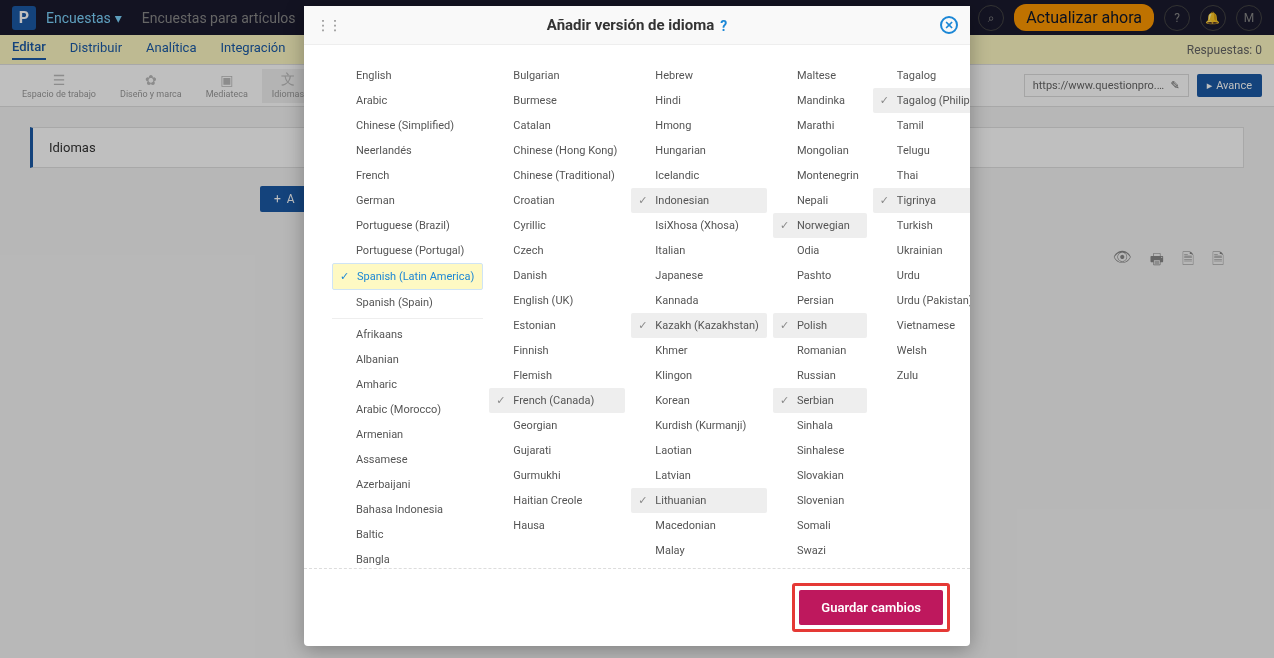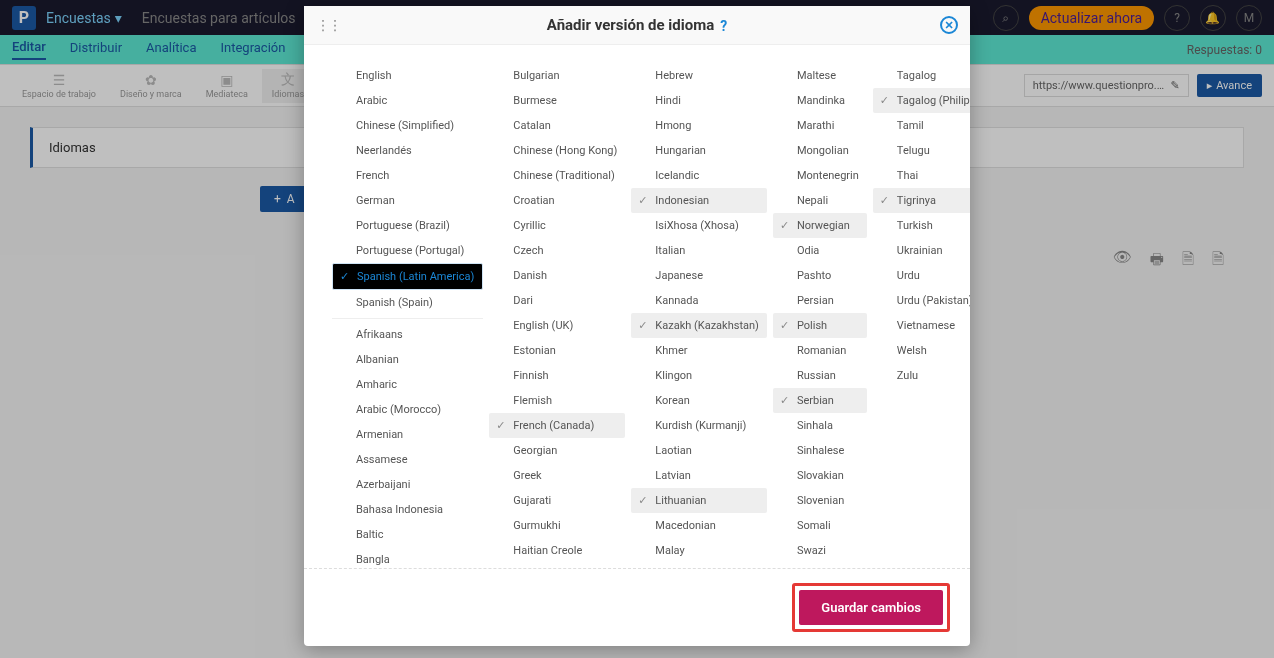--- a/index.html
+++ b/index.html
@@ -5,24 +5,24 @@
 * { margin: 0; padding: 0; box-sizing: border-box; font-family: -apple-system, BlinkMacSystemFont, "Segoe UI", Roboto, Arial, sans-serif; }
 body { background: #f5f5f5; overflow: hidden; width: 1274px; height: 658px; position: relative; }
 
 
 .topbar { height: 35px; background: #1a1a2e; display: flex; align-items: center; padding: 0 12px; }
 .topbar .logo { width: 24px; height: 24px; background: #1b5aa6; border-radius: 3px; display: flex; align-items: center; justify-content: center; color: #fff; font-weight: bold; margin-right: 10px; }
 .topbar .dropdown-label { color: #7dd3fc; font-size: 14px; cursor: pointer; display: flex; align-items: center; gap: 4px; }
 .topbar .secondary-label { color: #888; font-size: 14px; margin-left: 20px; }
 .topbar .right { margin-left: auto; display: flex; align-items: center; gap: 10px; }
 .topbar .icon-btn { width: 26px; height: 26px; border: 1px solid #444; border-radius: 50%; display: flex; align-items: center; justify-content: center; color: #888; cursor: pointer; font-size: 12px; }
-.topbar .upgrade { background: #ff9800; color: #4c1d95; padding: 4px 12px; border-radius: 12px; font-size: 14px; cursor: pointer; }
-
-
-.subnav { height: 30px; background: #5eead4; display: flex; align-items: center; padding: 0 12px; border-bottom: 1px solid #e0e0e0; }
+.topbar .upgrade { background: #ff9800; color: #0f172a; padding: 4px 12px; border-radius: 12px; font-size: 16px; cursor: pointer; }
+
+
+.subnav { height: 30px; background: #fef9c3; display: flex; align-items: center; padding: 0 12px; border-bottom: 1px solid #e0e0e0; }
 .subnav a { color: #1b5aa6; font-size: 13px; margin-right: 24px; text-decoration: none; padding-bottom: 4px; cursor: pointer; }
 .subnav a.active { border-bottom: 2px solid #1b5aa6; font-weight: 500; }
 .subnav .right { margin-left: auto; font-size: 12px; color: #666; }
 
 
 .toolbar { height: 42px; background: #fff; display: flex; align-items: center; padding: 0 12px; border-bottom: 1px solid #e0e0e0; gap: 4px; }
 .tool-item { display: flex; flex-direction: column; align-items: center; padding: 4px 10px; cursor: pointer; color: #999; font-size: 9px; gap: 2px;}
 .tool-item.active { background: #f0f0f0; }
 .tool-icon { width: 18px; height: 14px; display:flex; align-items:center; justify-content:center; font-size:14px; color:#bbb; }
 .toolbar .right { margin-left: auto; display: flex; align-items: center; gap: 8px; }
@@ -46,21 +46,21 @@
 .modal-header h3 { font-size: 15px; font-weight: 700; color: #333; display: flex; align-items: flex-end; gap: 6px; }
 .modal-header .help { color: #1b87d6; font-size: 14px; }
 .modal-header .close { position: absolute; right: 12px; width: 18px; height: 18px; border: 2px solid #1b87d6; border-radius: 50%; display: flex; align-items: center; justify-content: center; color: #1b87d6; font-size: 11px; cursor: pointer; font-weight: bold; }
 
 .modal-body { padding: 18px 28px 10px 28px; overflow-y: auto; }
 .lang-columns { display: flex; gap: 6px; }
 .lang-col { flex: 1; display: flex; flex-direction: column; }
 .lang-item { font-size: 11px; color: #555; padding: 6px 8px 6px 24px; cursor: pointer; position: relative; white-space: nowrap; border-radius: 2px; }
 .lang-item.selected { background: #eeeeee; }
 .lang-item.selected::before { content: "✓"; position: absolute; left: 7px; color: #888; font-size: 11px; }
-.lang-item.primary { color: #1b87d6; border: 1px solid #cfe4f5; background: #000000; }
+.lang-item.primary { color: #1b87d6; border: 1px solid #cfe4f5; background: #fef9c3; }
 .lang-item.primary::before { content: "✓"; position: absolute; left: 7px; color: #1b87d6; font-size: 11px; }
 .col-divider { border-bottom: 1px solid #eee; margin: 3px 0 3px 0; }
 
 .modal-footer { border-top: 1px dashed #ddd; padding: 14px 20px; display: flex; justify-content: flex-end; }
 .save-wrap { border: 3px solid #e53935; padding: 4px; border-radius: 3px; }
 .save-btn { background: #be185d; color: #fff; padding: 10px 22px; font-size: 13px; font-weight: 600; border-radius: 2px; cursor: pointer; border: none; }
 </style>
 </head>
 <body>
 
@@ -174,28 +174,26 @@
           <div class="lang-col">
             <div class="lang-item">Bulgarian</div>
             <div class="lang-item">Burmese</div>
             <div class="lang-item">Catalan</div>
             <div class="lang-item">Chinese (Hong Kong)</div>
             <div class="lang-item">Chinese (Traditional)</div>
             <div class="lang-item">Croatian</div>
             <div class="lang-item">Cyrillic</div>
             <div class="lang-item">Czech</div>
             <div class="lang-item">Danish</div>
-            <div class="lang-item">Dari</div>
             <div class="lang-item">English (UK)</div>
             <div class="lang-item">Estonian</div>
             <div class="lang-item">Finnish</div>
             <div class="lang-item">Flemish</div>
             <div class="lang-item selected">French (Canada)</div>
             <div class="lang-item">Georgian</div>
-            <div class="lang-item">Greek</div>
             <div class="lang-item">Gujarati</div>
             <div class="lang-item">Gurmukhi</div>
             <div class="lang-item">Haitian Creole</div>
             <div class="lang-item">Hausa</div>
           </div>
           <div class="lang-col">
             <div class="lang-item">Hebrew</div>
             <div class="lang-item">Hindi</div>
             <div class="lang-item">Hmong</div>
             <div class="lang-item">Hungarian</div>

